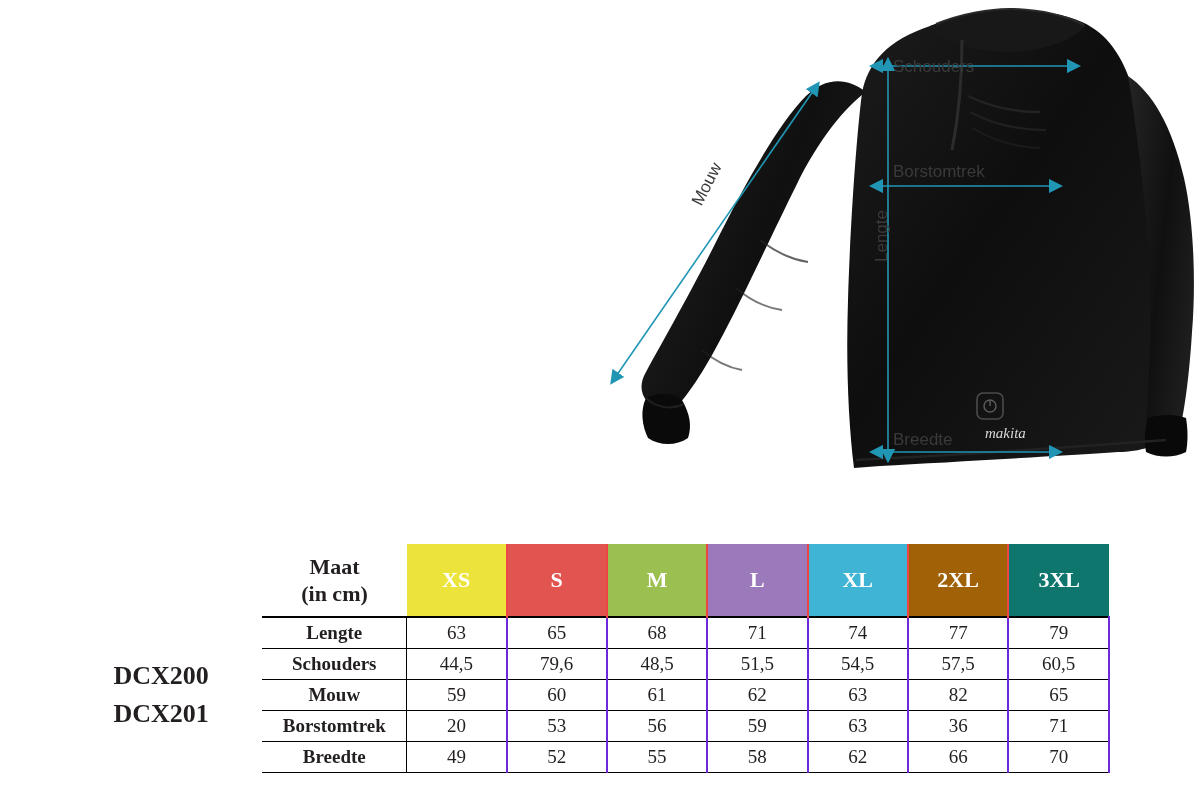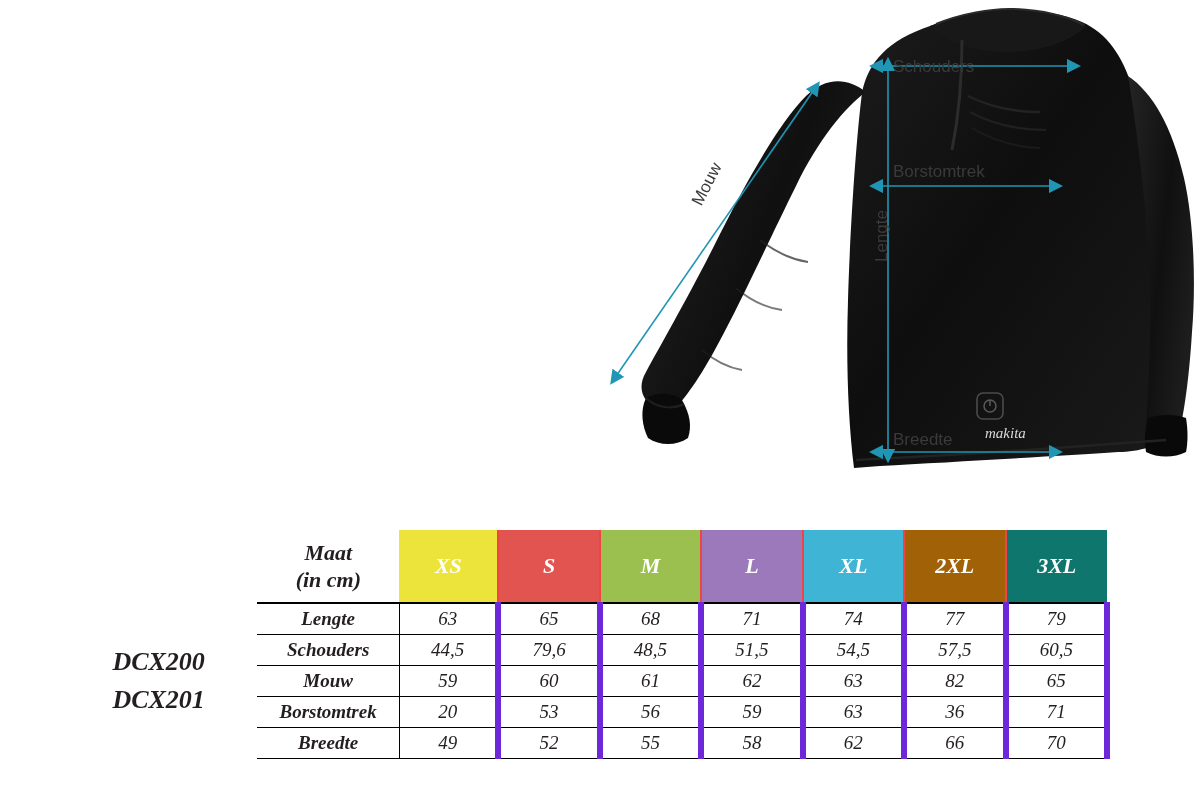--- a/index.html
+++ b/index.html
@@ -56,24 +56,23 @@
     position: absolute;
     left: 0;
     top: 505px;
     width: 1200px;
     height: 294px;
   }
   table.size-table {
     border-collapse: collapse;
     position: absolute;
     left: 60px;
-    top: 25px;
+    top: 39px;
     width: 1050px;
     font-family: "Liberation Serif", serif;
-    font-style: italic;
   }
   table.size-table td, table.size-table th {
     padding: 0;
     margin: 0;
   }
 
   .col-model {
     width: 205px;
     text-align: center;
     vertical-align: middle;
@@ -119,21 +118,21 @@
 
   td.val {
     width: 100px;
     height: 30px;
     text-align: center;
     vertical-align: middle;
     font-family: "Liberation Serif", serif;
     font-size: 19px;
     color: #231f20;
     border-bottom: 1px solid #000;
-    border-right: 6px solid #6d28d9;
+    border-right: 2px solid #6d28d9;
   }
   td.val.first { border-left: 1px solid #000; }
   tr.row-first td.val { border-top: 2px solid #000; }
   tr.row-first td.col-attr { border-top: 2px solid #000; }
 
   .model-cell-inner { display: block; }
 
   .spacer-left { width: 60px; }
 </style>
 </head>

